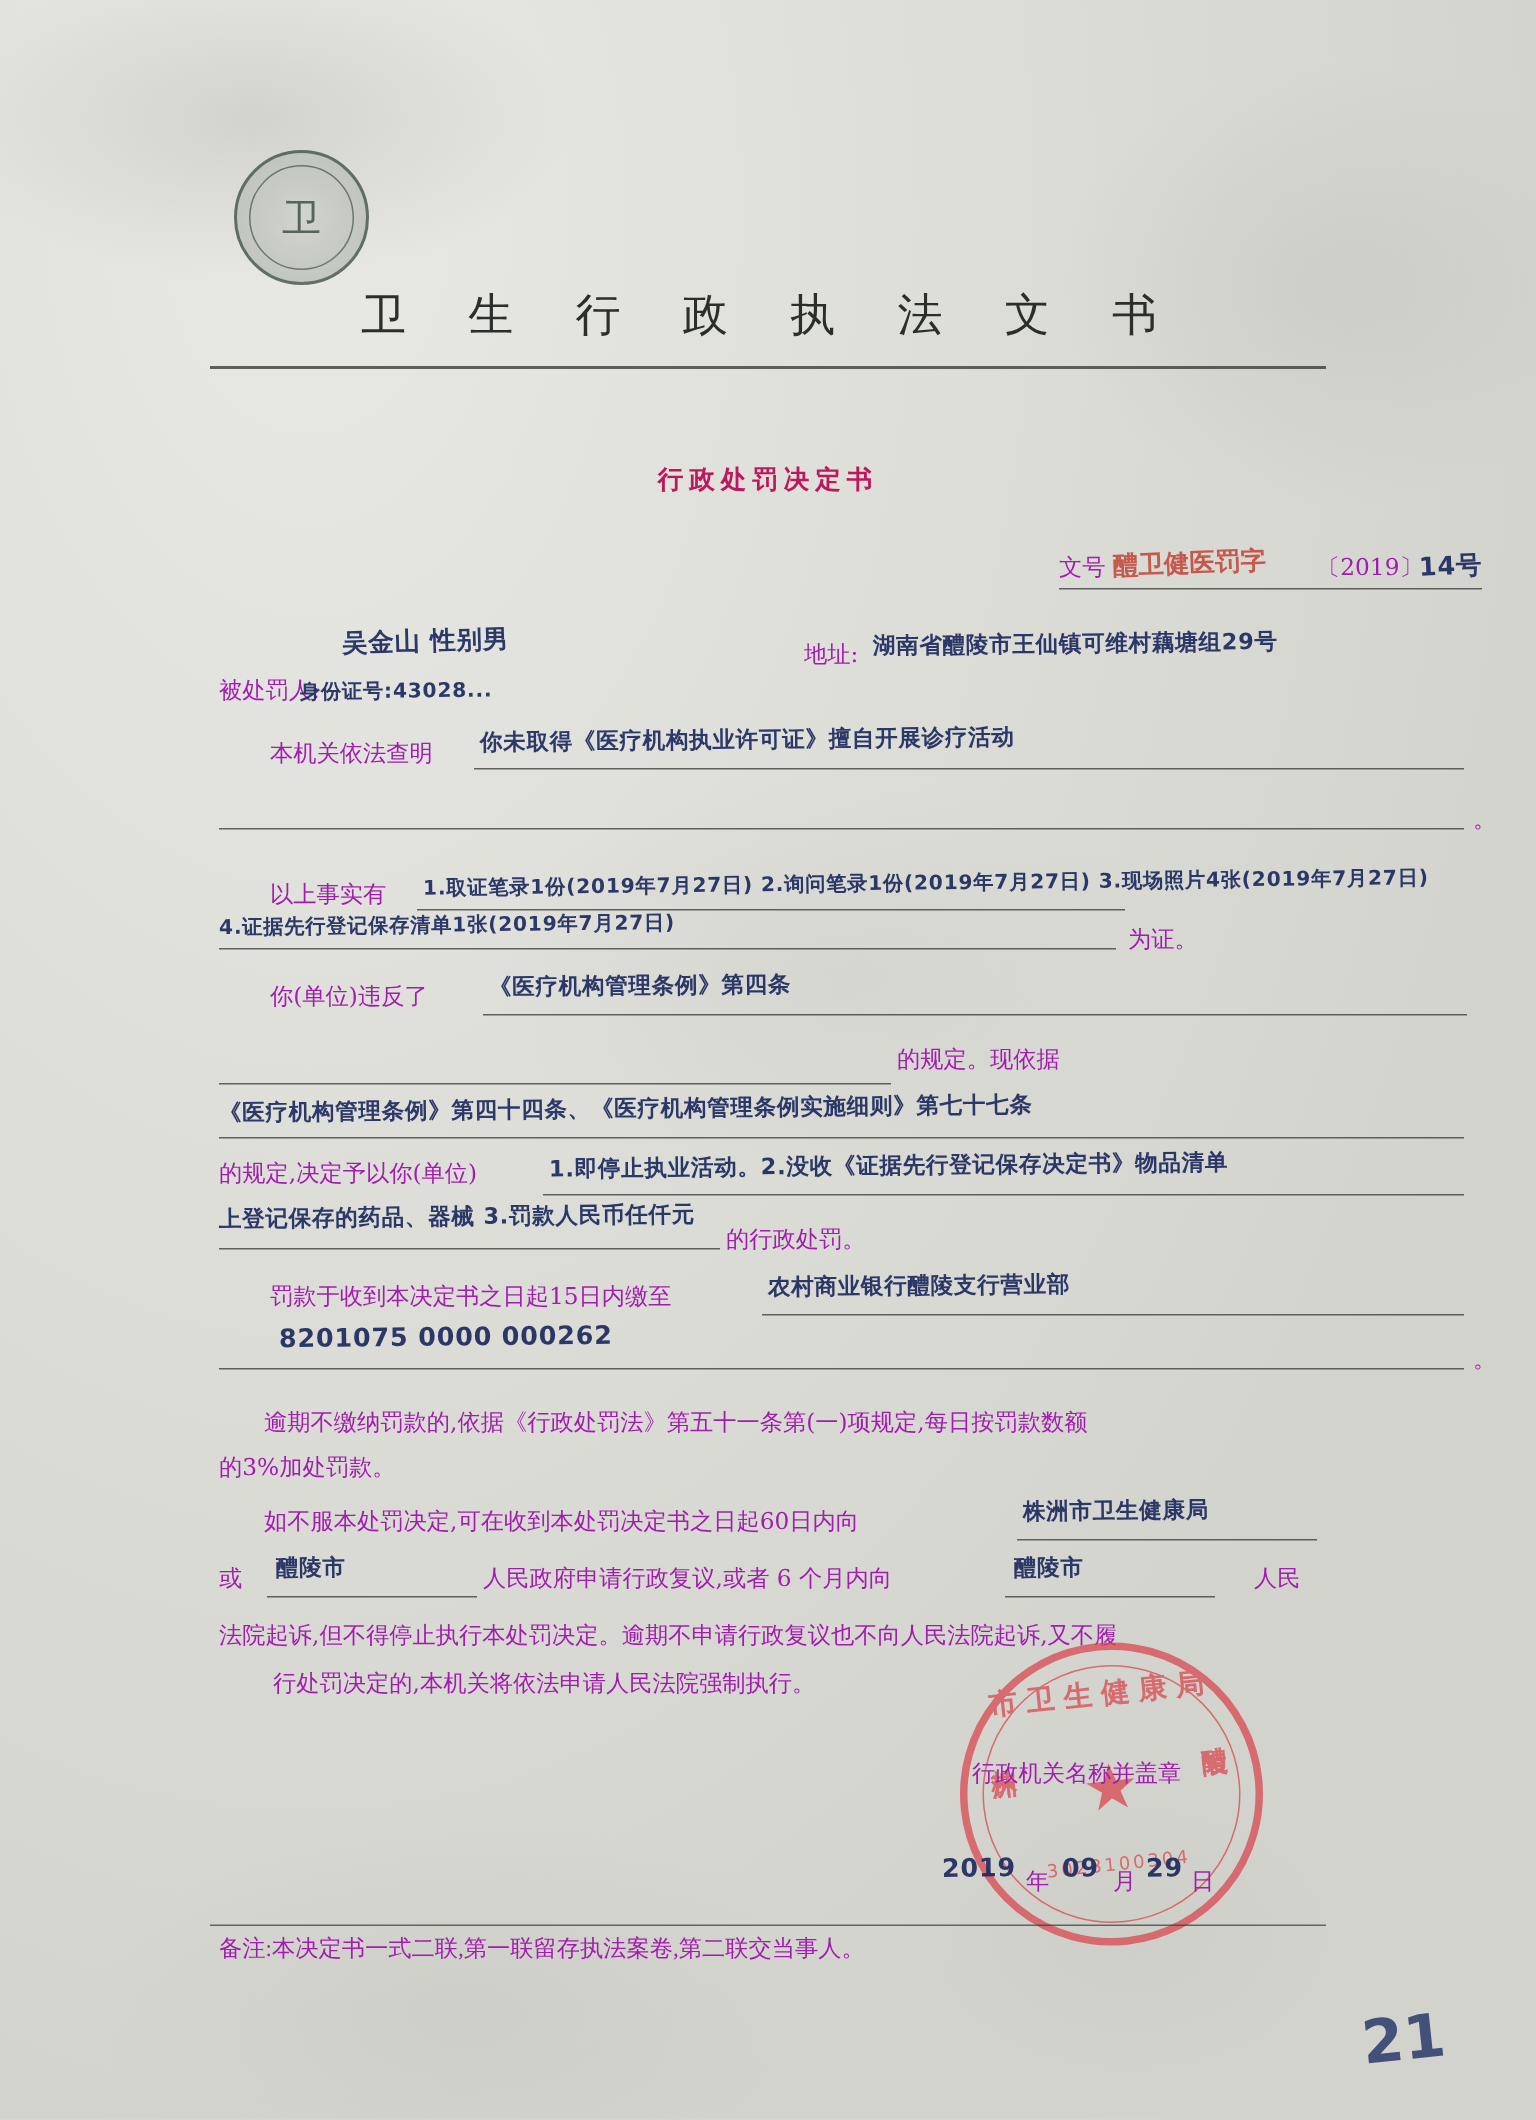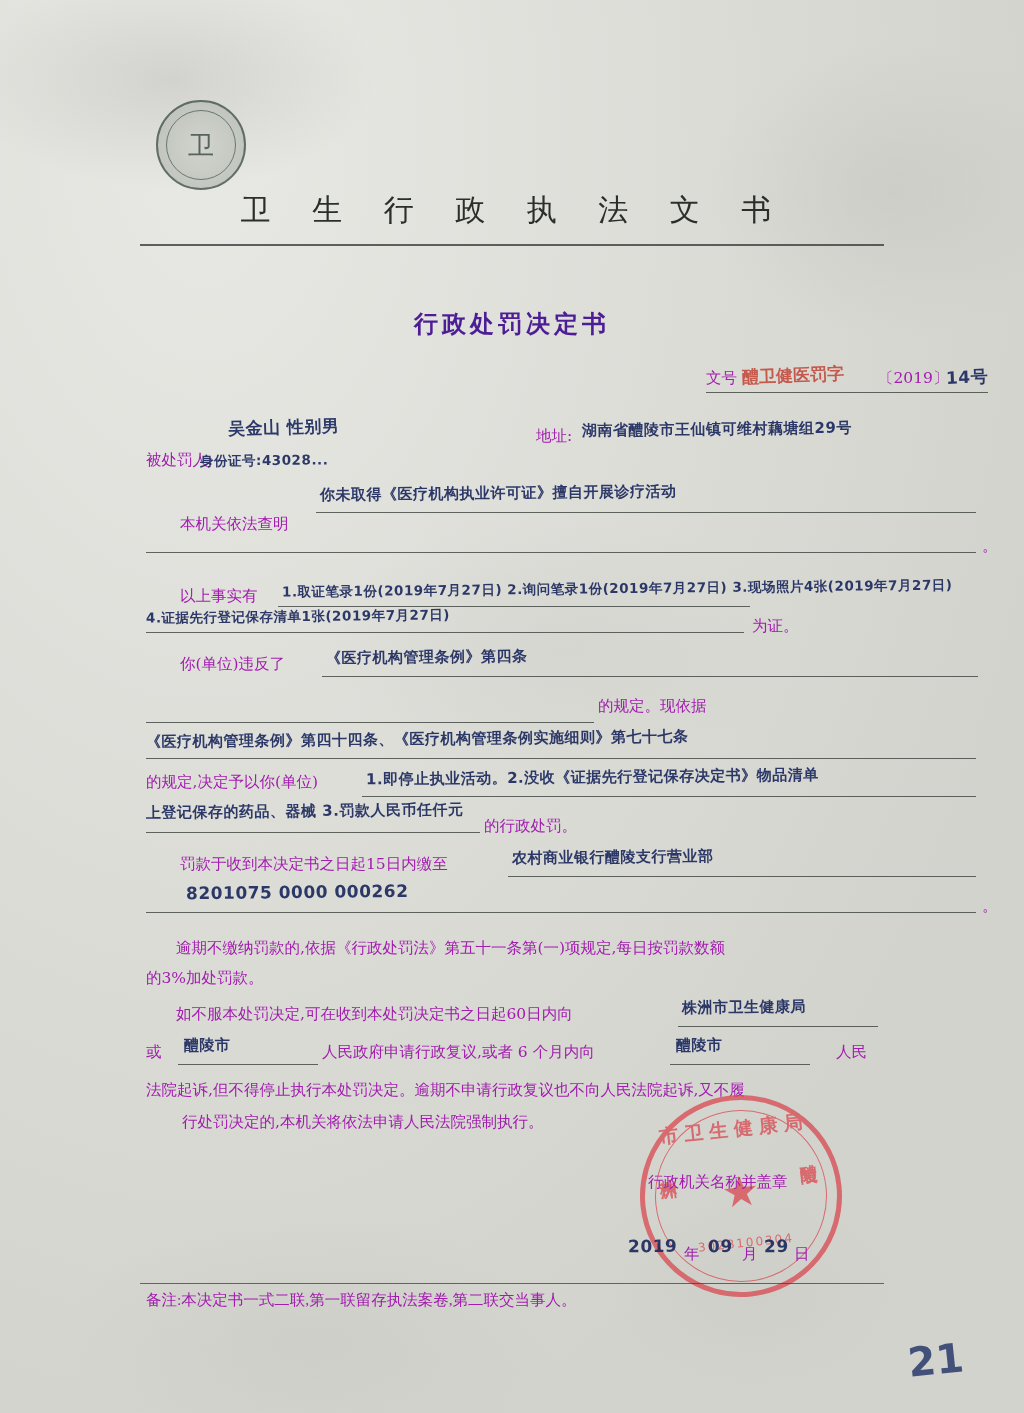--- a/index.html
+++ b/index.html
@@ -49,21 +49,21 @@
     font-size:30px;letter-spacing:16px;color:#2b2f2c;
     font-family:"DejaVu Serif","Liberation Serif",serif;
     padding-left:4px;
   }
   .rule{
     position:absolute;left:140px;right:140px;top:244px;
     border-top:2px solid #3a3f3b;opacity:.8;
   }
   .sub-title{
     position:absolute;left:0;right:0;top:308px;text-align:center;
-    font-size:24px;letter-spacing:4px;color:#4c1d95;font-weight:bold;
+    font-size:17px;letter-spacing:4px;color:#be185d;font-weight:bold;
     font-family:"DejaVu Serif","Liberation Serif",serif;
   }
 
   
   .t{position:absolute;color:#a21caf;font-size:15.5px;line-height:20px;font-family:"DejaVu Serif","Liberation Serif",serif;white-space:nowrap;}
   .line{position:absolute;border-bottom:1px solid #333834;opacity:.75;}
 
   
   .hw{
     position:absolute;
@@ -160,21 +160,21 @@
   <div class="t" style="left:878px;top:368px;">〔2019〕</div>
   <div class="hw r2" style="left:946px;top:366px;">14号</div>
   <div class="line" style="left:706px;top:392px;width:282px;"></div>
 
   <div class="t" style="left:146px;top:426px;margin-top:24px;">被处罚人:</div>
   <div class="hw" style="left:228px;top:416px;">吴金山  性别男</div>
   <div class="hw xs r0" style="left:200px;top:452px;">身份证号:43028...</div>
   <div class="t" style="left:536px;top:426px;">地址:</div>
   <div class="hw sm r0" style="left:582px;top:420px;">湖南省醴陵市王仙镇可维村藕塘组29号</div>
 
-  <div class="t" style="left:180px;top:492px;margin-top:22px;">本机关依法查明</div>
+  <div class="t" style="left:180px;top:492px;">本机关依法查明</div>
   <div class="hw sm r0" style="left:320px;top:484px;">你未取得《医疗机构执业许可证》擅自开展诊疗活动</div>
   <div class="line" style="left:316px;top:512px;width:660px;"></div>
   <div class="line" style="left:146px;top:552px;width:830px;"></div>
   <div class="t" style="left:982px;top:536px;">。</div>
 
   <div class="t" style="left:180px;top:586px;">以上事实有</div>
   <div class="hw xs r0" style="left:282px;top:580px;">1.取证笔录1份(2019年7月27日)  2.询问笔录1份(2019年7月27日) 3.现场照片4张(2019年7月27日)</div>
   <div class="hw xs r0" style="left:146px;top:608px;">4.证据先行登记保存清单1张(2019年7月27日)</div>
   <div class="line" style="left:278px;top:606px;width:472px;"></div>
   <div class="line" style="left:146px;top:632px;width:598px;"></div>

